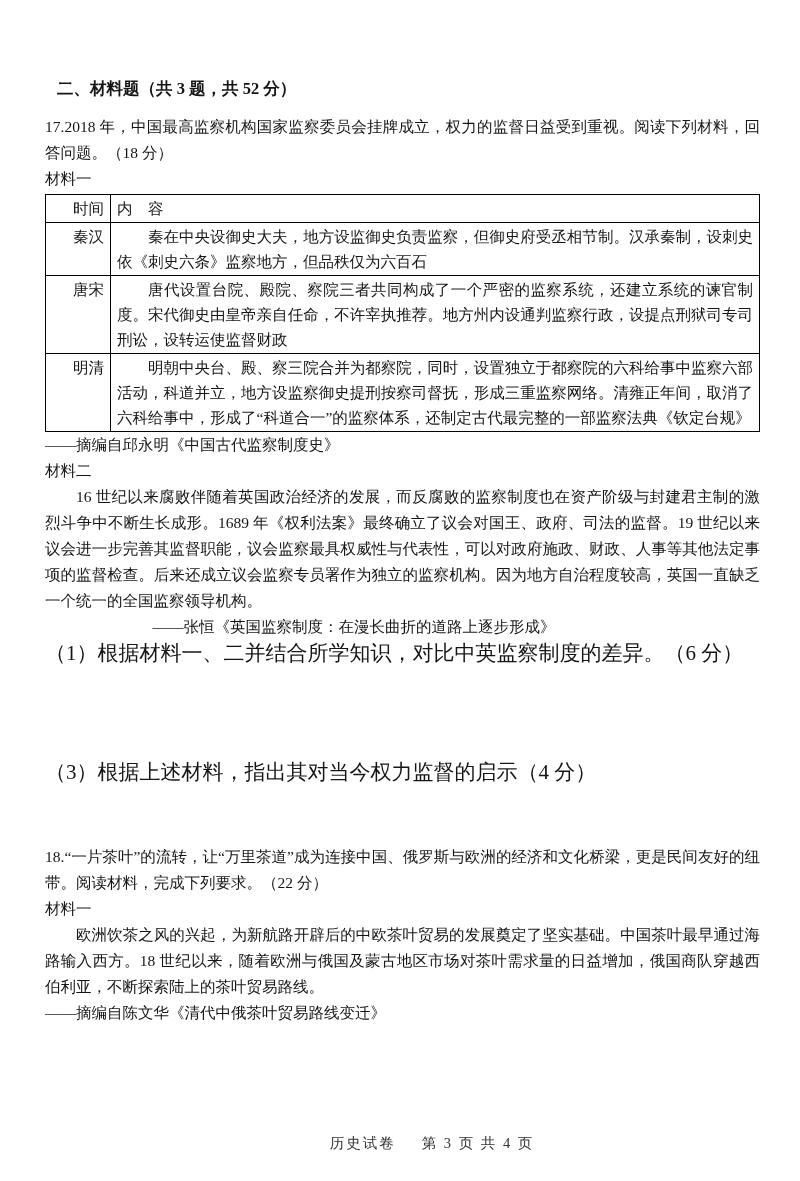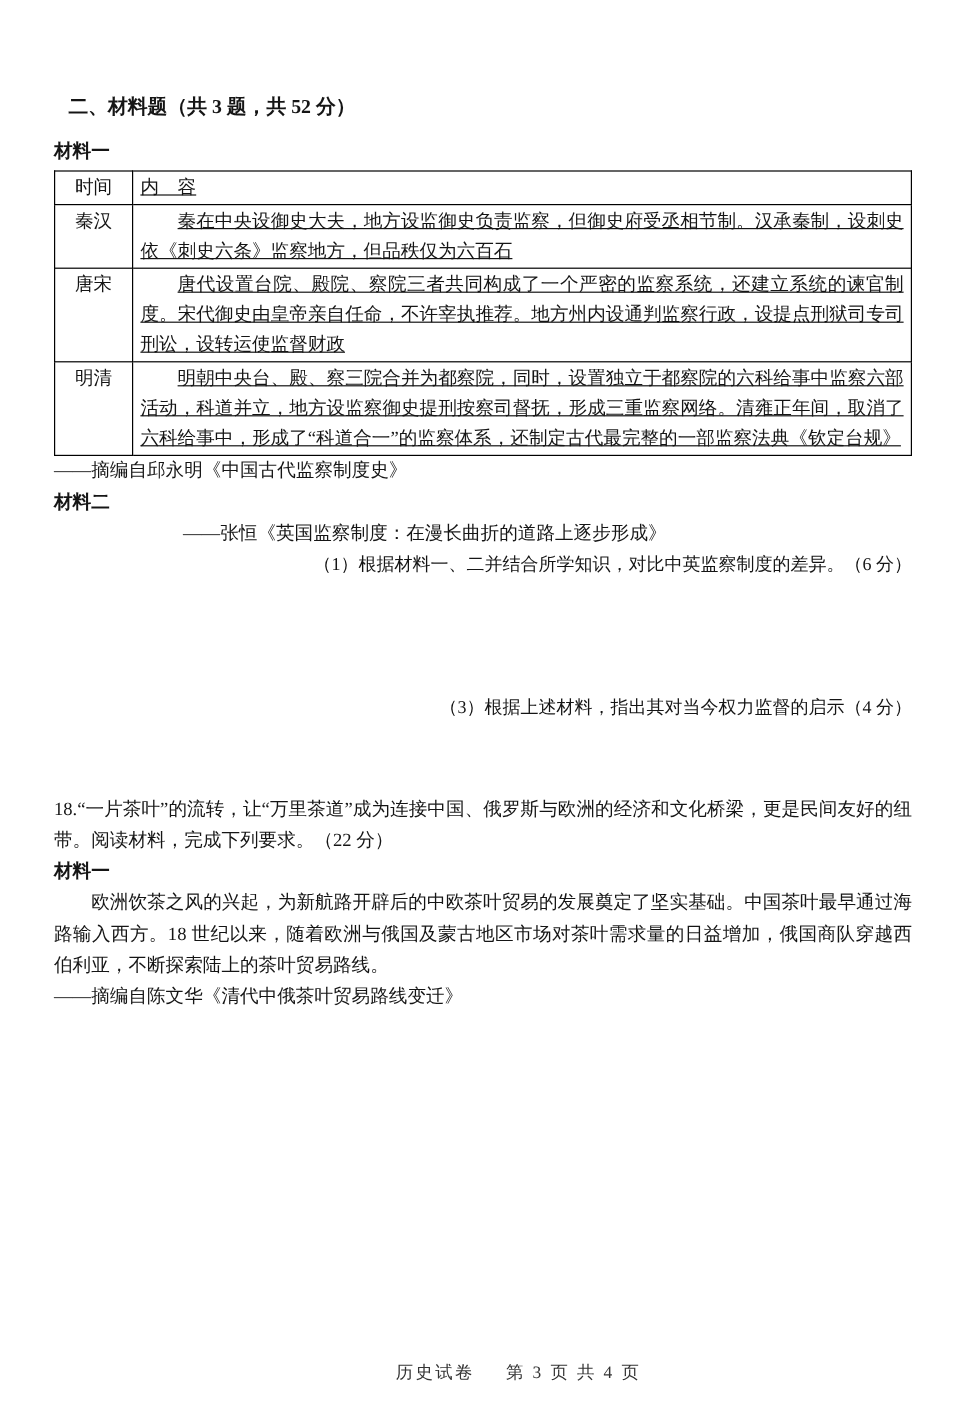--- a/index.html
+++ b/index.html
@@ -28,47 +28,46 @@
     line-height: 26px;
     margin: 12px;
   }
   .intro {
     font-size: 15.5px;
     line-height: 26px;
     text-align: justify;
     margin: 0;
   }
   .material-label {
-    font-weight: bold;
+    font-weight: normal;
     font-size: 15.5px;
     line-height: 26px;
     margin: 0;
   }
   table.mat-table {
     width: 100%;
     border-collapse: collapse;
     margin: 2px 0 0 0;
     font-size: 15.5px;
   }
   table.mat-table th,
   table.mat-table td {
     border: 1.6px solid #000;
     padding: 1px 6px;
     line-height: 25px;
     font-weight: normal;
   }
   table.mat-table .col-period {
     width: 52px;
-    text-align: center;
+    text-align: right;
     vertical-align: top;
   }
   table.mat-table .col-content {
     text-align: justify;
     vertical-align: top;
-    text-decoration: underline;
   }
   table.mat-table thead th {
     text-align: center;
   }
   .cell-indent {
     text-indent: 2em;
     margin-top: 12px;
   }
   .source-right {
     font-size: 15.5px;
@@ -84,24 +83,23 @@
     margin: 0;
   }
   .para {
     font-size: 15.5px;
     line-height: 26px;
     text-align: justify;
     text-indent: 2em;
     margin: 0;
   }
   .question {
-    font-size: 15px;
+    font-size: 21px;
     line-height: 26px;
     margin: 0;
-    text-align: right;
   }
   .gap-answer-1 { height: 47px; }
   .gap-answer-2 { height: 46px; }
   .gap-answer-3 { height: 59px; }
   .footer {
     position: absolute;
     bottom: 28px;
     left: 0;
     width: 800px;
     text-align: center;
@@ -112,20 +110,21 @@
   .footer span { letter-spacing: 2px; }
   .footer .doc-name { margin-right: 26px; }
 </style>
 </head>
 <body>
 
 <div class="page">
 
   <h2 class="section-title">二、材料题（共 3 题，共 52 分）</h2>
 
+  <p class="intro">17.2018 年，中国最高监察机构国家监察委员会挂牌成立，权力的监督日益受到重视。阅读下列材料，回答问题。（18 分）</p>
 
   <p class="material-label">材料一</p>
 
   <table class="mat-table">
     <thead>
       <tr>
         <th class="col-period">时间</th>
         <th class="col-content">内　容</th>
       </tr>
     </thead>
@@ -142,20 +141,21 @@
         <td class="col-period">明清</td>
         <td class="col-content cell-indent">明朝中央台、殿、察三院合并为都察院，同时，设置独立于都察院的六科给事中监察六部活动，科道并立，地方设监察御史提刑按察司督抚，形成三重监察网络。清雍正年间，取消了六科给事中，形成了“科道合一”的监察体系，还制定古代最完整的一部监察法典《钦定台规》</td>
       </tr>
     </tbody>
   </table>
 
   <p class="source-right">——摘编自邱永明《中国古代监察制度史》</p>
 
   <p class="material-label">材料二</p>
 
+  <p class="para">16 世纪以来腐败伴随着英国政治经济的发展，而反腐败的监察制度也在资产阶级与封建君主制的激烈斗争中不断生长成形。1689 年《权利法案》最终确立了议会对国王、政府、司法的监督。19 世纪以来议会进一步完善其监督职能，议会监察最具权威性与代表性，可以对政府施政、财政、人事等其他法定事项的监督检查。后来还成立议会监察专员署作为独立的监察机构。因为地方自治程度较高，英国一直缺乏一个统一的全国监察领导机构。</p>
 
   <p class="source-mid">——张恒《英国监察制度：在漫长曲折的道路上逐步形成》</p>
 
   <p class="question">（1）根据材料一、二并结合所学知识，对比中英监察制度的差异。（6 分）</p>
   <div class="gap-answer-1"></div>
 
   <div class="gap-answer-2"></div>
 
   <p class="question">（3）根据上述材料，指出其对当今权力监督的启示（4 分）</p>
   <div class="gap-answer-3"></div>

